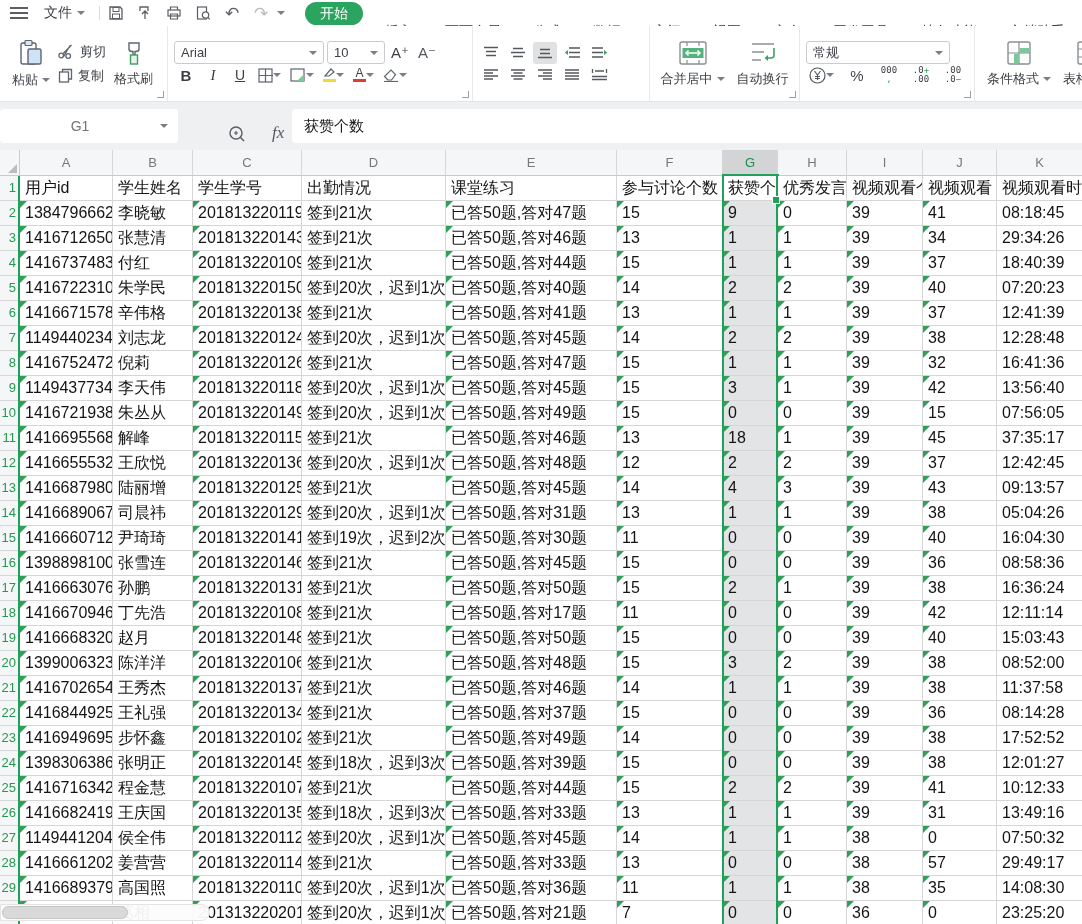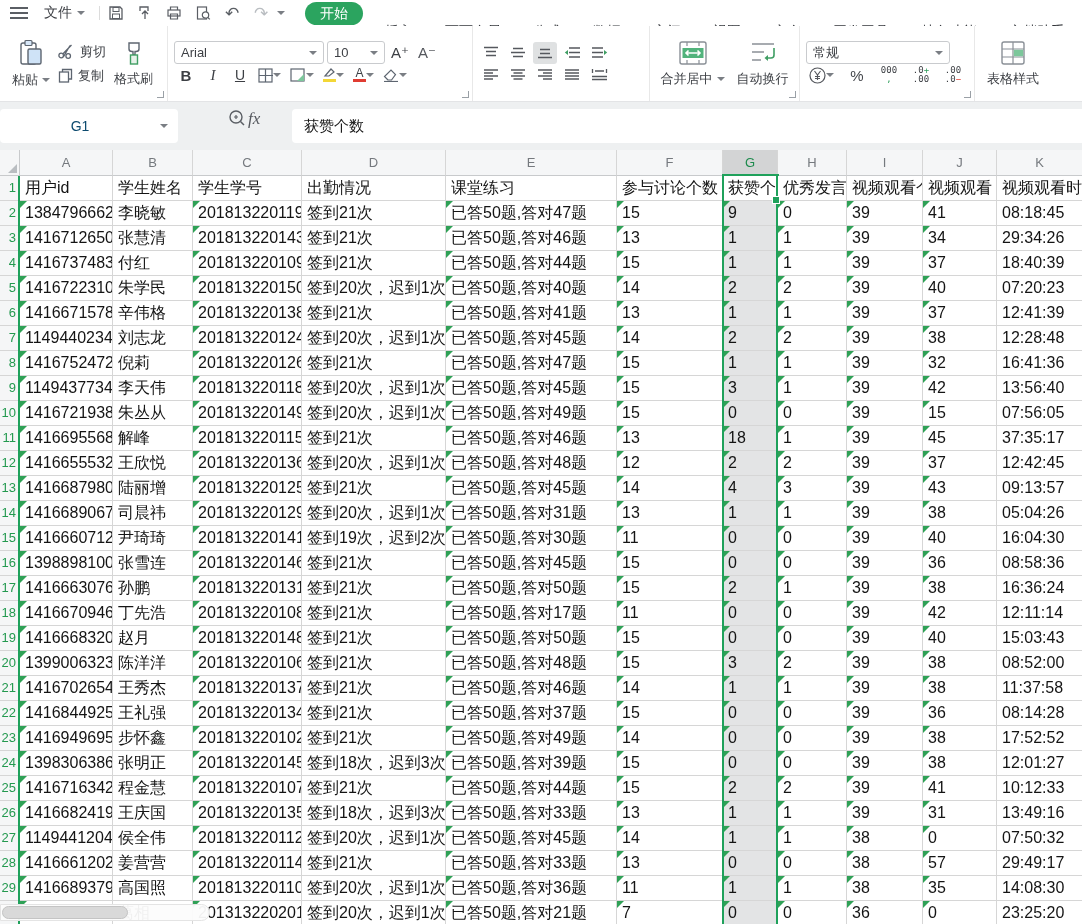--- a/index.html
+++ b/index.html
@@ -46,22 +46,22 @@
   .u { text-decoration:underline; font-size:14px; }
   .colorbar { display:flex; flex-direction:column; align-items:center; line-height:12px; }
   .colorbar .bar { width:13px; height:3px; margin-top:1px; }
   .num2 { font-size:9px; line-height:9px; text-align:left; font-family:"DejaVu Sans Mono",monospace; }
   .num2 .g { color:#2e9e5b; }
 
   
   .fbar { position:absolute; left:0; top:102px; width:1082px; height:48px; background:#eef0f1; }
   .namebox { position:absolute; left:0; top:7px; width:178px; height:34px; background:#fff; border-radius:4px;
     display:flex; align-items:center; }
-  .namebox .ref { flex:1; text-align:center; font-size:14px; color:#0c4a6e; }
-  .fbicons { position:absolute; left:228px; top:7px; height:34px; display:flex; align-items:flex-start; gap:2px; color:#5a5e64; }
+  .namebox .ref { flex:1; text-align:center; font-size:14px; color:#737373; }
+  .fbicons { position:absolute; left:228px; top:7px; height:34px; display:flex; align-items:flex-end; gap:26px; color:#5a5e64; }
   .fx { font-family:"Liberation Serif",serif; font-style:italic; font-size:17px; color:#55585e; }
   .finput { position:absolute; left:292px; top:7px; width:790px; height:34px; background:#fff; border-radius:4px 0 0 4px;
     display:flex; align-items:center; padding-left:12px; font-size:15px; color:#141414; }
 
   
   .sheet { position:absolute; left:0; top:150px; width:1083px; height:774px; background:#fff; overflow:hidden; }
   .gridwrap { display:grid; grid-template-rows:26px repeat(30,25px); }
   .colhdr { background:#f5f6f7; border-right:1px solid #d6d6d6; border-bottom:1px solid #c8cacc;
     font-size:13px; color:#75797e; text-align:center; line-height:25px; cursor:pointer; }
   .colhdr.sel { background:#d3d4d5; color:#1c8a4c; }
@@ -359,20 +359,32 @@
               <span class="num2">.0<span class="g">+</span><br>.00</span>
             </span>
           <span class="tbtn">
               <span class="num2">.00<br>.0<span style="color:#e03c32;">−</span></span>
             </span>
         </div>
       </div>
     </div>
 
     <div class="grp" style="border-right:none;width:107px;">
+      <div class="bigbtn">
+        <svg width="26" height="26" viewBox="0 0 26 26">
+            <rect x="2" y="2" width="22" height="22" rx="2" fill="none" stroke="#8a9097" stroke-width="1.4"></rect>
+            <path d="M13 2v22M2 13h22" stroke="#8a9097" stroke-width="1.2"></path>
+            <rect x="13.8" y="8" width="9.4" height="5" fill="#7cc79b"></rect>
+            <rect x="8" y="13.8" width="5" height="9.4" fill="#7cc79b"></rect>
+          </svg>
+        <span class="lbl">
+            <span>条件格式</span>
+            <span class="caret"></span>
+          </span>
+      </div>
       <div class="bigbtn" style="padding-right:0;">
         <svg width="26" height="26" viewBox="0 0 26 26">
             <rect x="2" y="2" width="22" height="22" rx="2" fill="none" stroke="#8a9097" stroke-width="1.4"></rect>
             <path d="M13 2v22M2 9h22M2 17h22" stroke="#8a9097" stroke-width="1.2"></path>
             <rect x="13.8" y="9.8" width="9.4" height="6.4" fill="#7cc79b"></rect>
           </svg>
         <span class="lbl">
             <span>表格样式</span>
           </span>
       </div>

